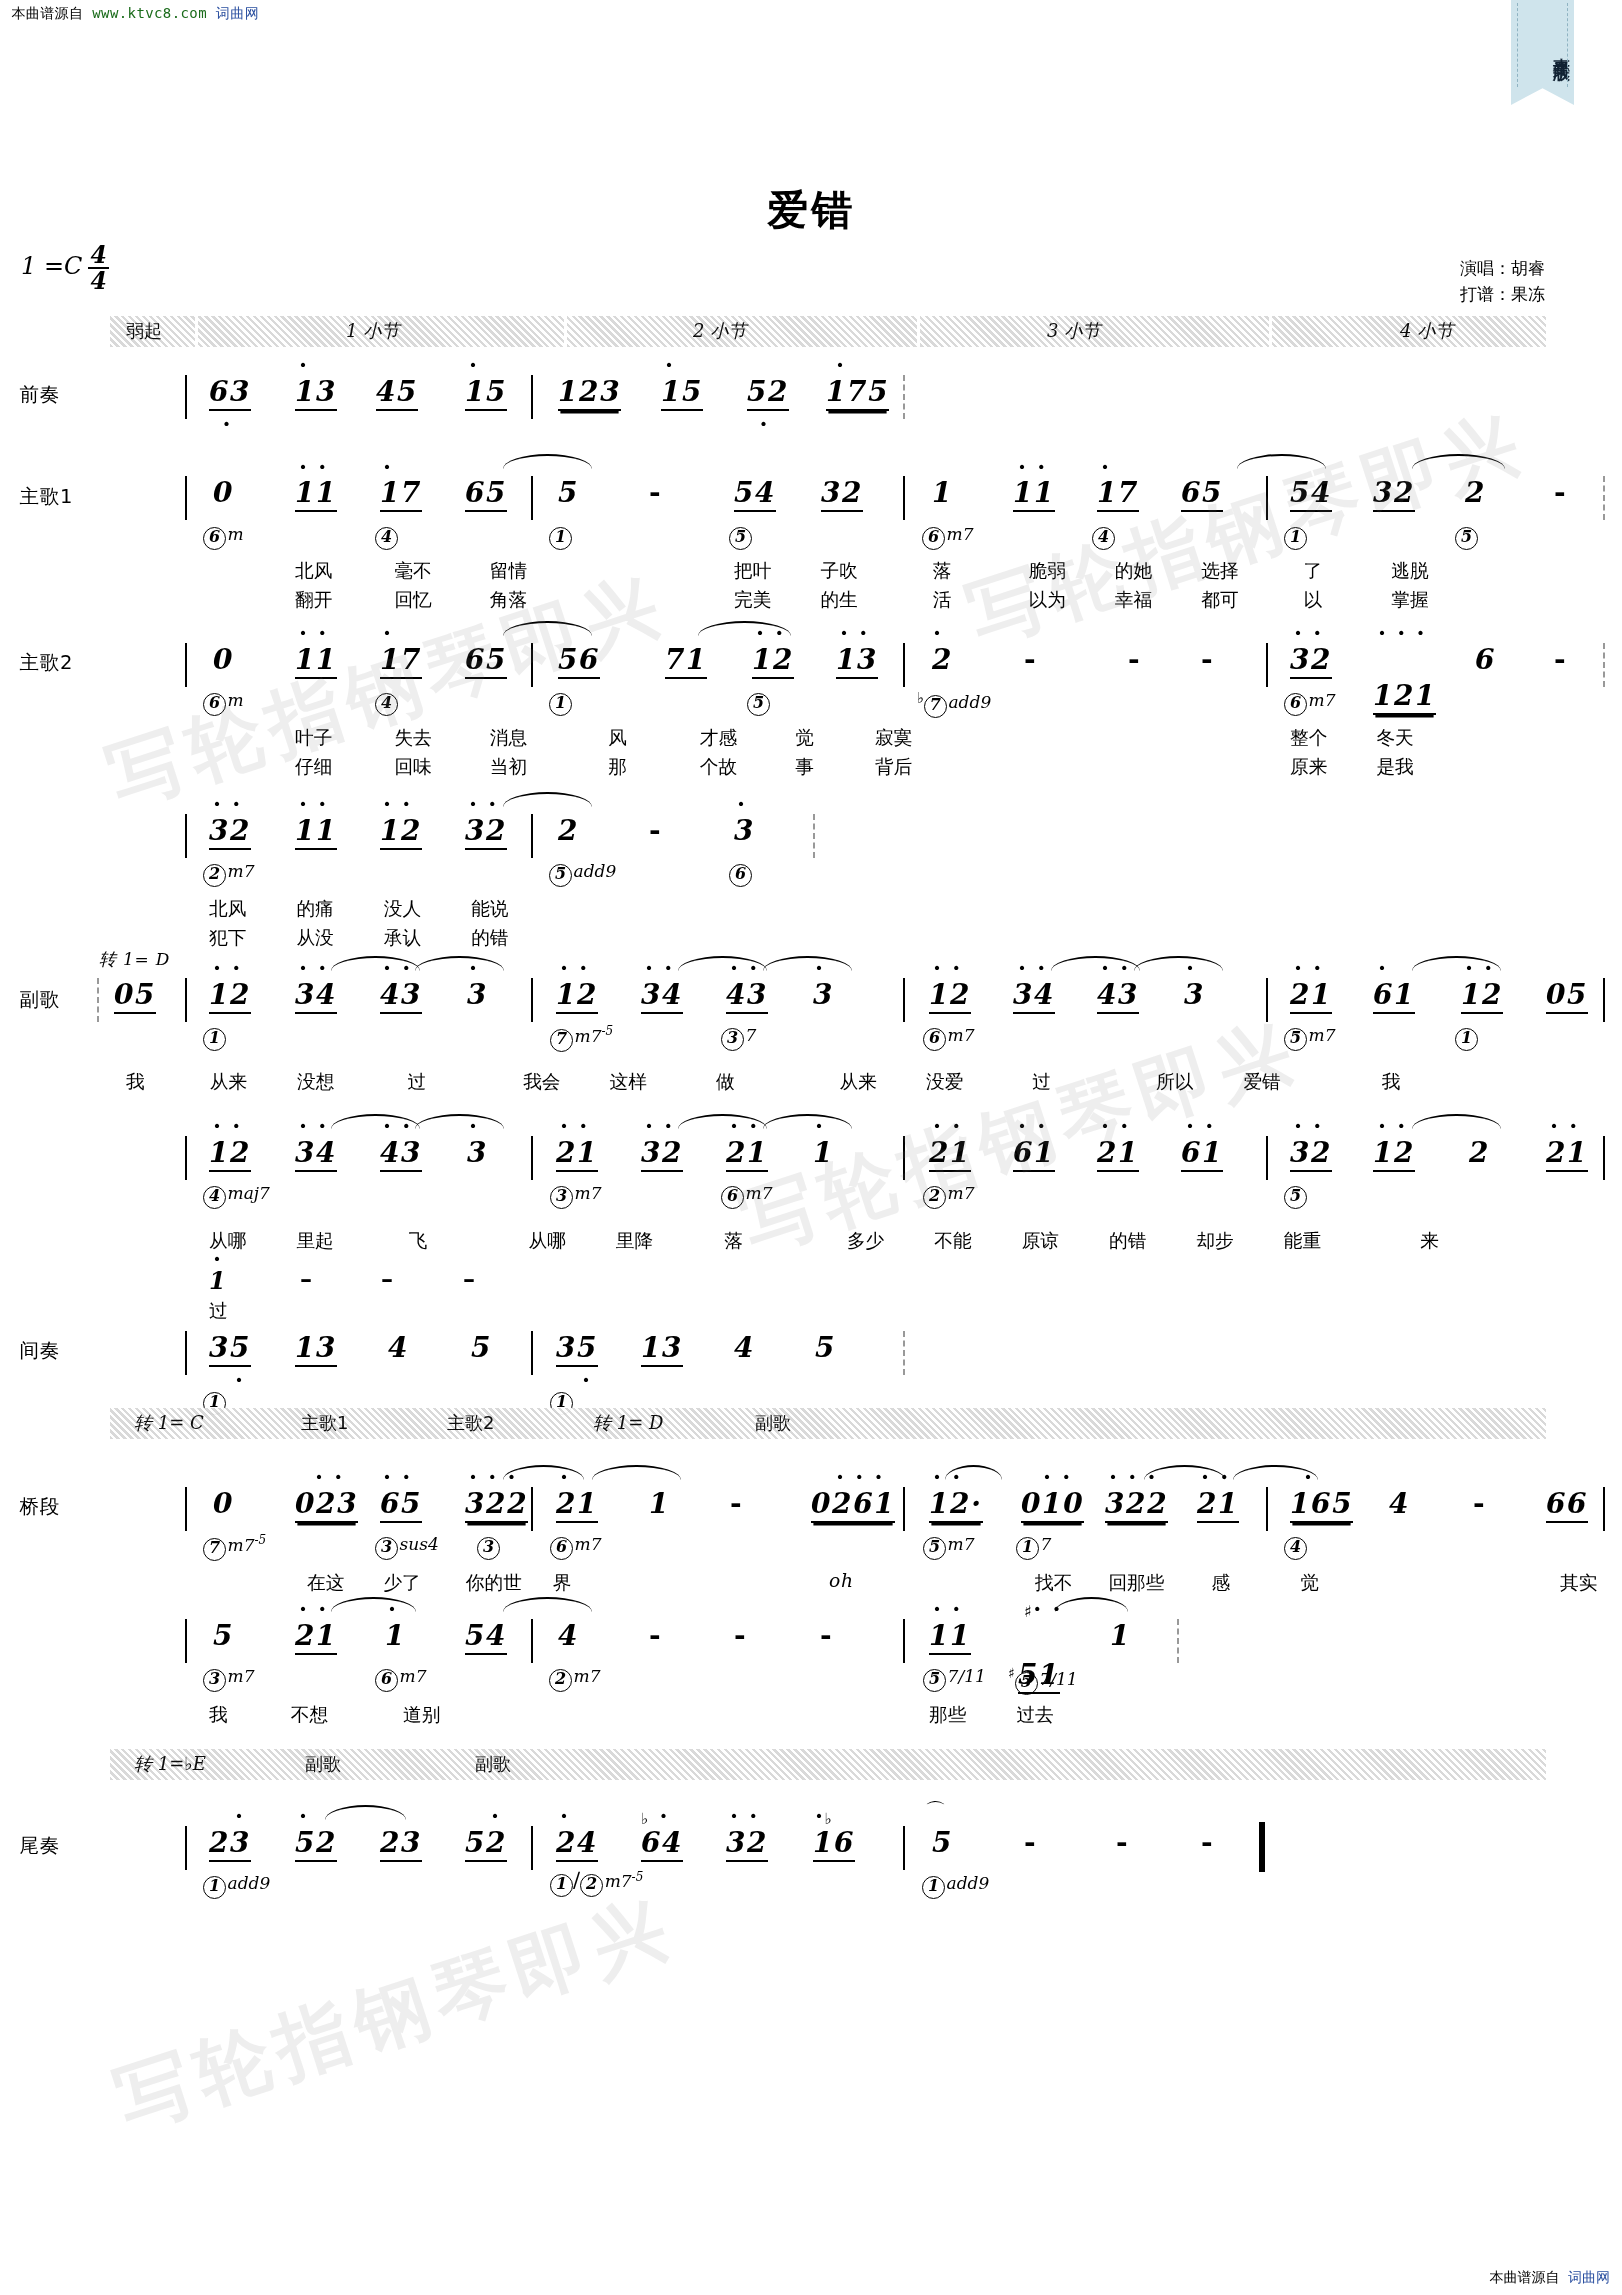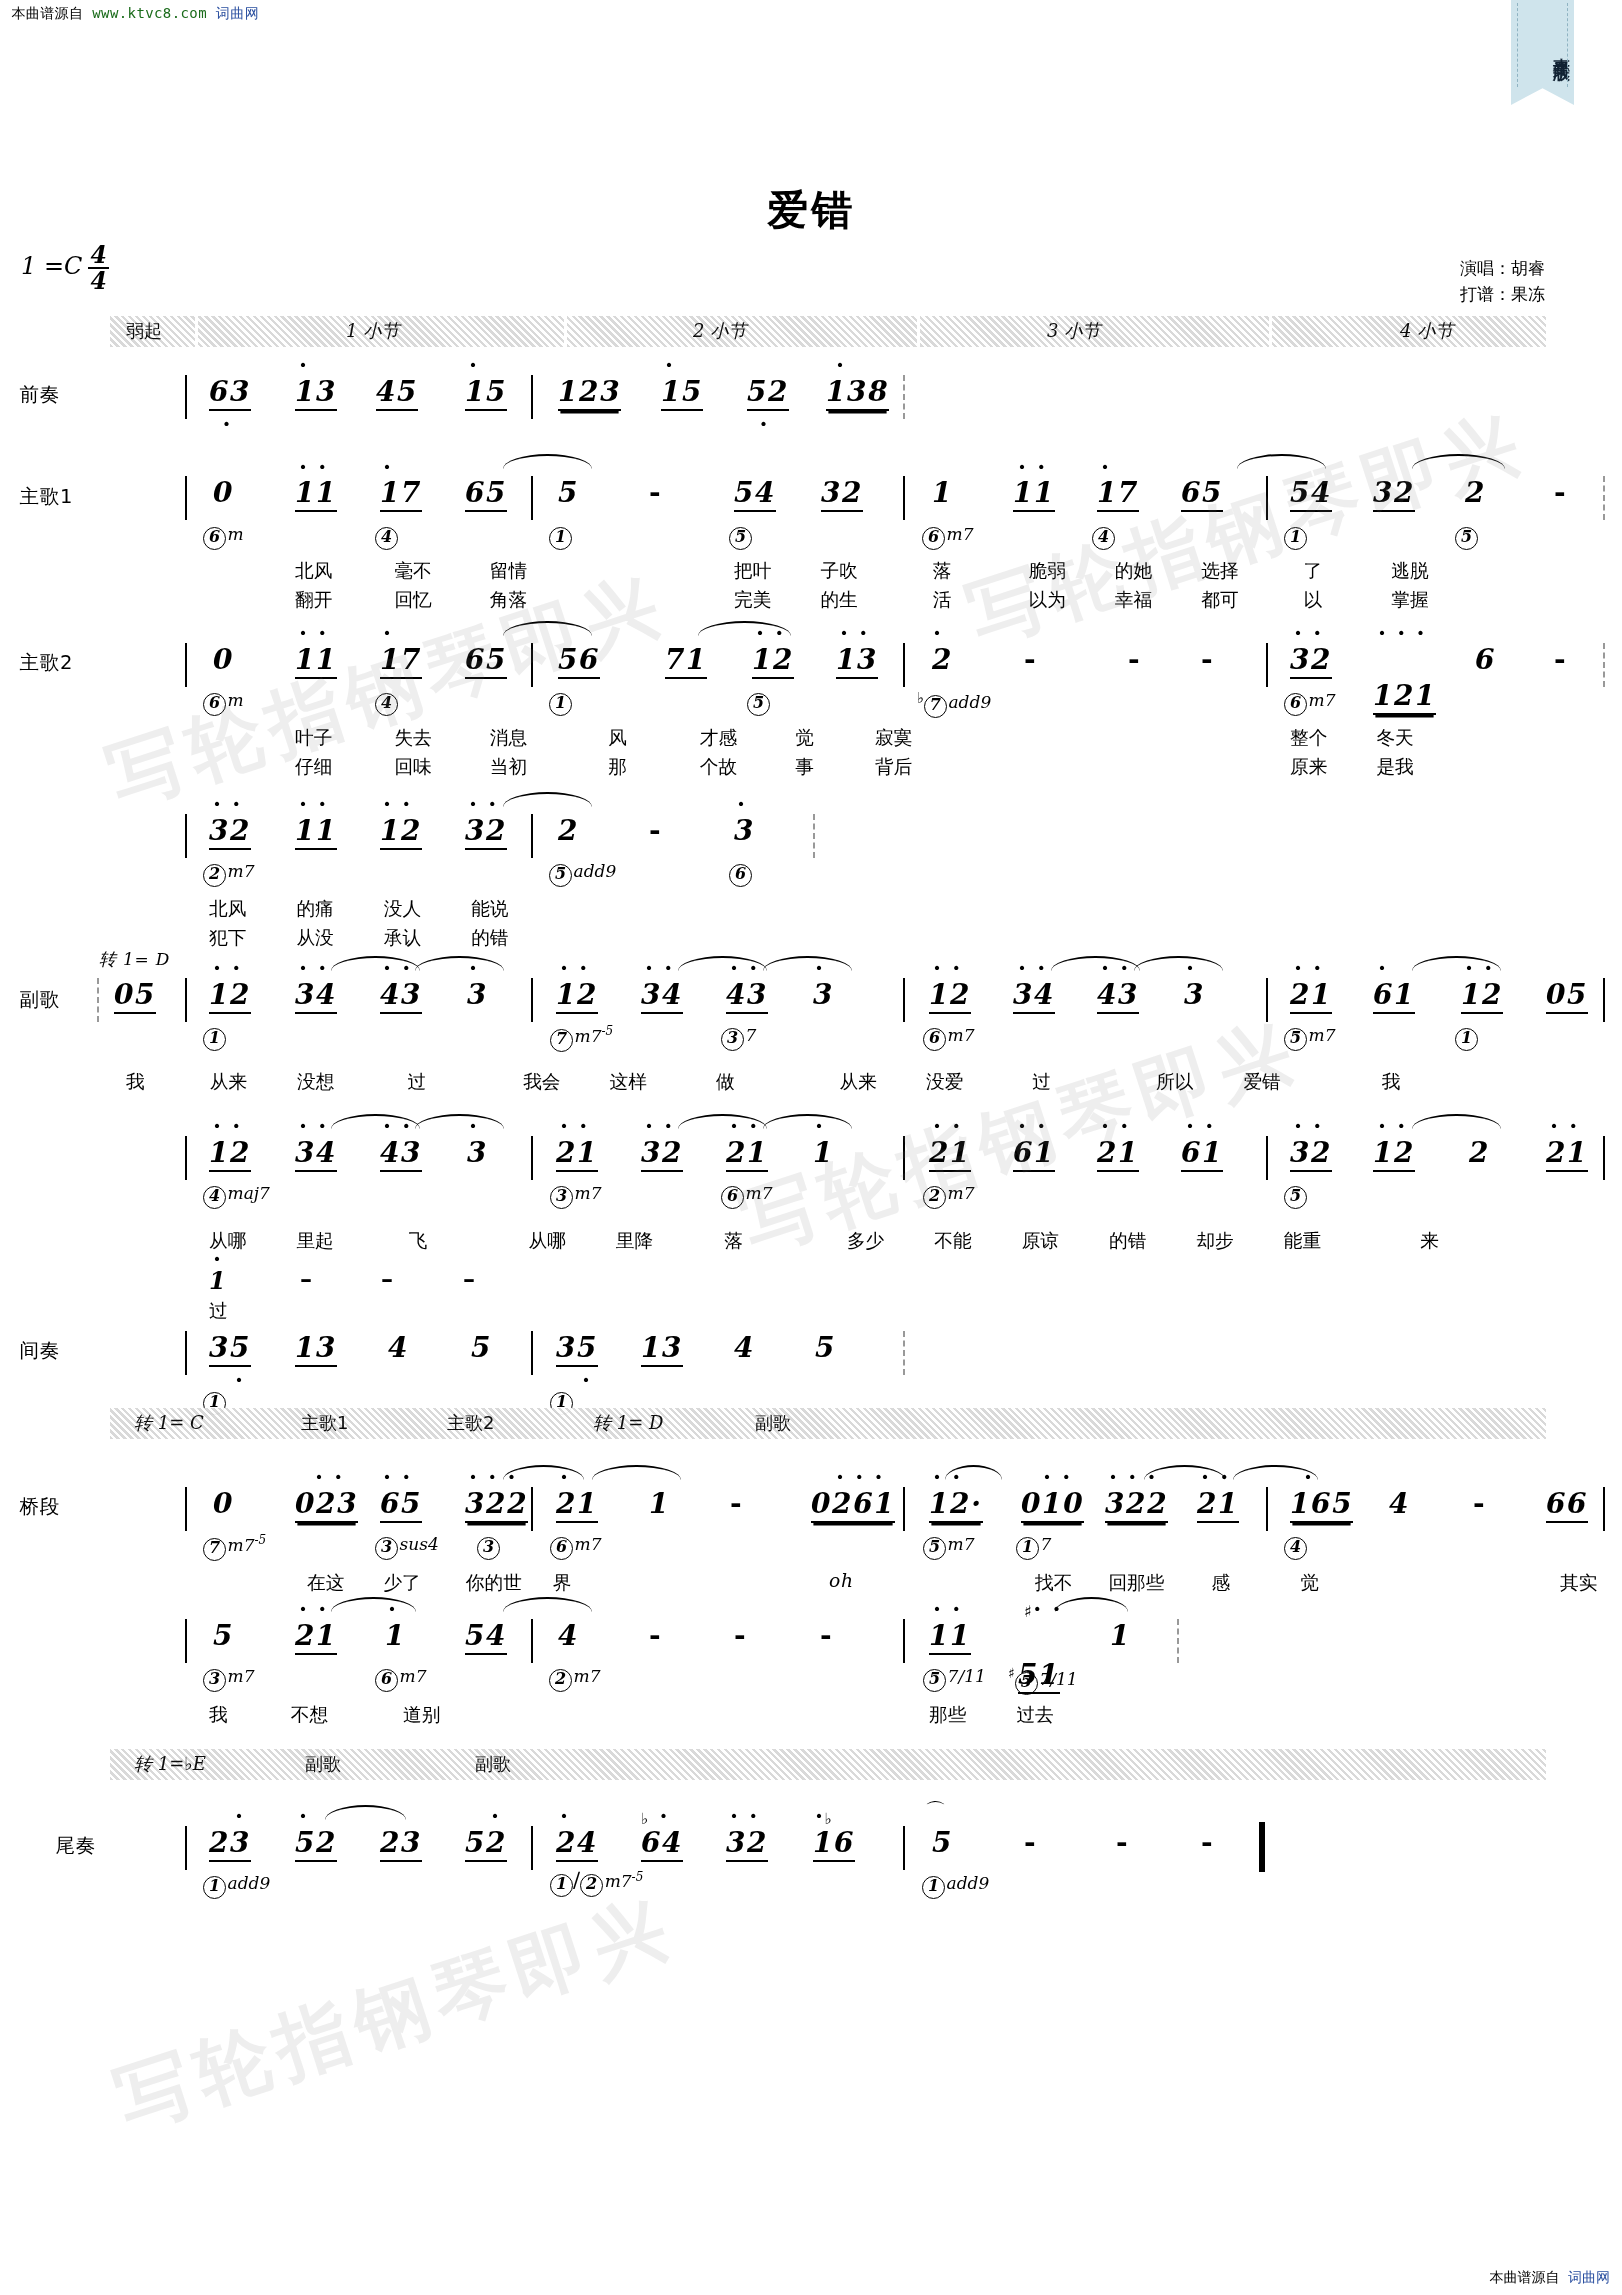--- a/index.html
+++ b/index.html
@@ -183,21 +183,21 @@
 <div class="ng u1" style="left:376px;top:375px;">45</div>
 <div class="dotrow" style="left:469px;top:360px;">·&nbsp;</div>
 <div class="ng u1" style="left:465px;top:375px;">15</div>
 
 <div class="ng u2" style="left:558px;top:375px;">123</div>
 <div class="dotrow" style="left:665px;top:360px;">·&nbsp;</div>
 <div class="ng u1" style="left:661px;top:375px;">15</div>
 <div class="ng u1" style="left:747px;top:375px;">52</div>
 <div class="dotlow" style="left:750px;top:419px;">&nbsp;·</div>
 <div class="dotrow" style="left:836px;top:360px;">·&nbsp;&nbsp;</div>
-<div class="ng u2" style="left:826px;top:375px;">138</div>
+<div class="ng u2" style="left:826px;top:375px;">175</div>
 
 <div class="rowlabel" style="left:19.5px;top:483px;">主歌1</div>
 <div class="barline" style="left:185px;top:476px;height:44px;"></div>
 <div class="barline" style="left:531px;top:476px;height:44px;"></div>
 <div class="barline" style="left:903px;top:476px;height:44px;"></div>
 <div class="barline" style="left:1266px;top:476px;height:44px;"></div>
 <div class="barline dash" style="left:1603px;top:476px;height:44px;"></div>
 
 <div class="ng" style="left:213px;top:476px;">0</div>
 <div class="chord" style="left:203px;top:523px;"><span class="circ">6</span><span class="q">m</span></div>
@@ -538,21 +538,21 @@
 
 <div class="lyr" style="left:209px;top:1702px;letter-spacing:0;">我<span style="margin-left:63px"></span>不想<span style="margin-left:75px"></span>道别</div>
 <div class="lyr" style="left:929px;top:1702px;letter-spacing:0;">那些<span style="margin-left:50px"></span>过去</div>
 
 <div class="banner" style="left:110px;top:1749px;width:1436px;">
   <div class="cell it" style="left:24px;">转 1=♭E</div>
   <div class="cell" style="left:195px;">副歌</div>
   <div class="cell" style="left:365px;">副歌</div>
 </div>
 
-<div class="rowlabel" style="left:19.5px;top:1832px;margin-left:36px;">尾奏</div>
+<div class="rowlabel" style="left:19.5px;top:1832px;">尾奏</div>
 <div class="barline" style="left:185px;top:1826px;height:44px;"></div>
 <div class="barline" style="left:531px;top:1826px;height:44px;"></div>
 <div class="barline" style="left:903px;top:1826px;height:44px;"></div>
 <div class="barline thick" style="left:1259px;top:1822px;height:50px;"></div>
 
 <div class="dotrow" style="left:235px;top:1811px;">·</div>
 <div class="ng u1" style="left:209px;top:1826px;">23</div>
 <div class="chord" style="left:203px;top:1872px;"><span class="circ">1</span><span class="q">add9</span></div>
 <div class="dotrow" style="left:299px;top:1811px;">·</div>
 <div class="ng u1" style="left:295px;top:1826px;">52</div>

